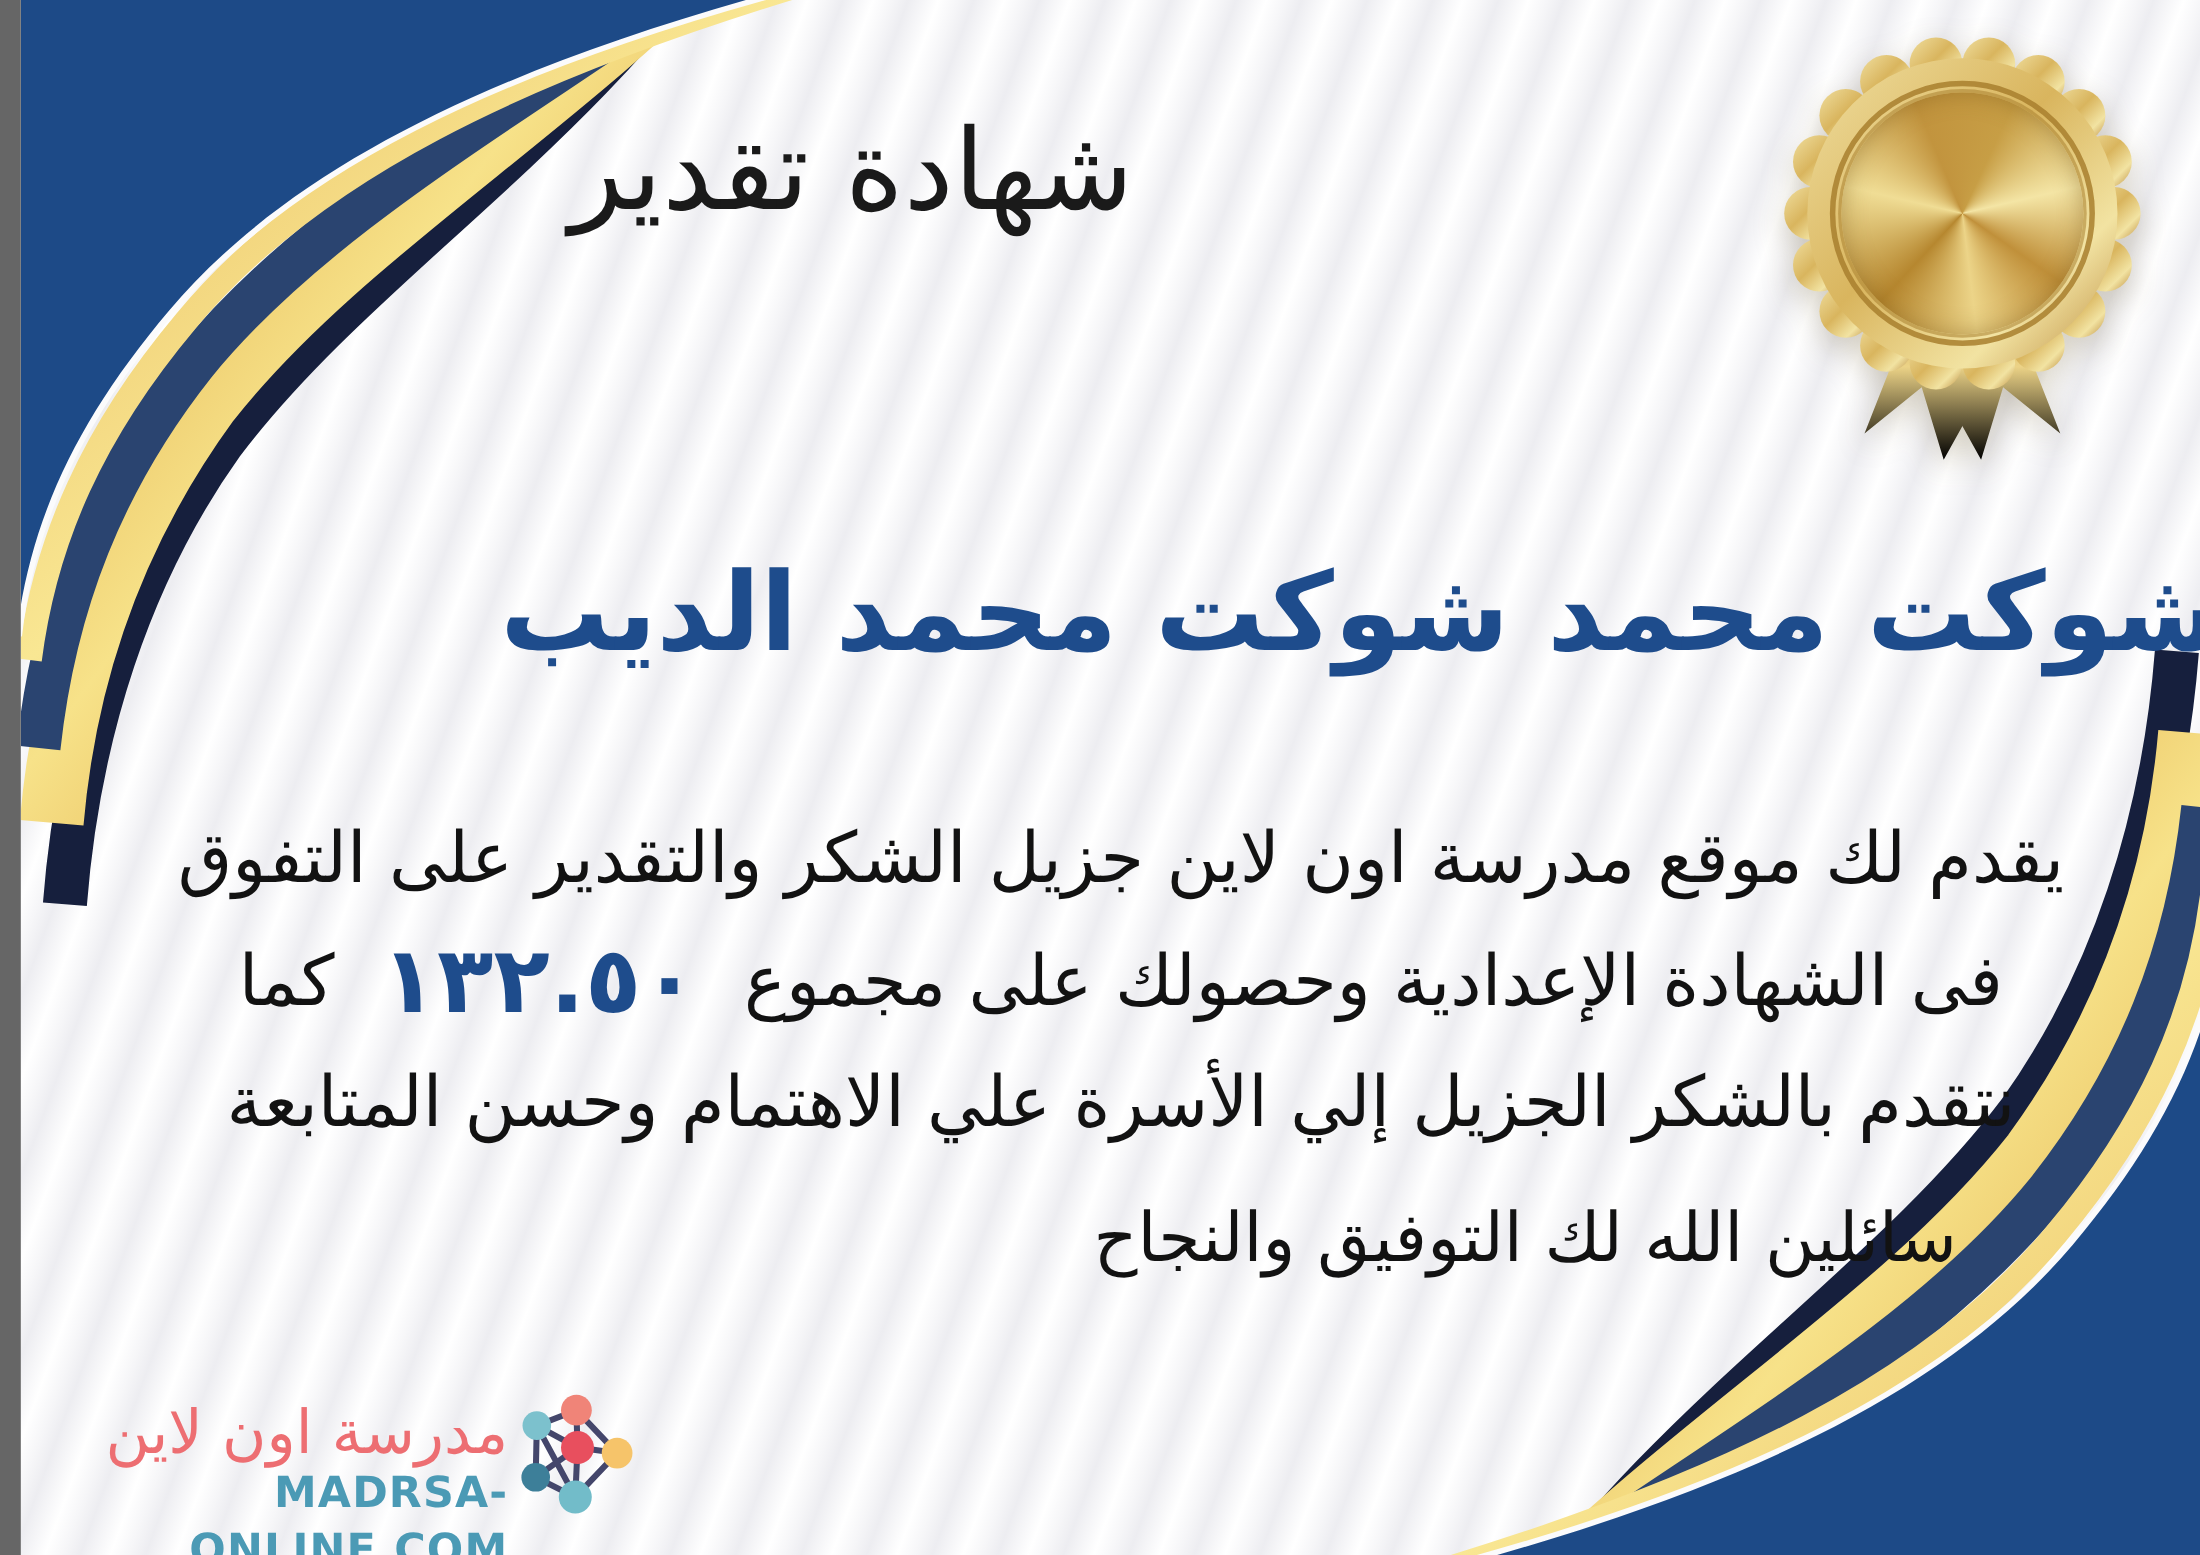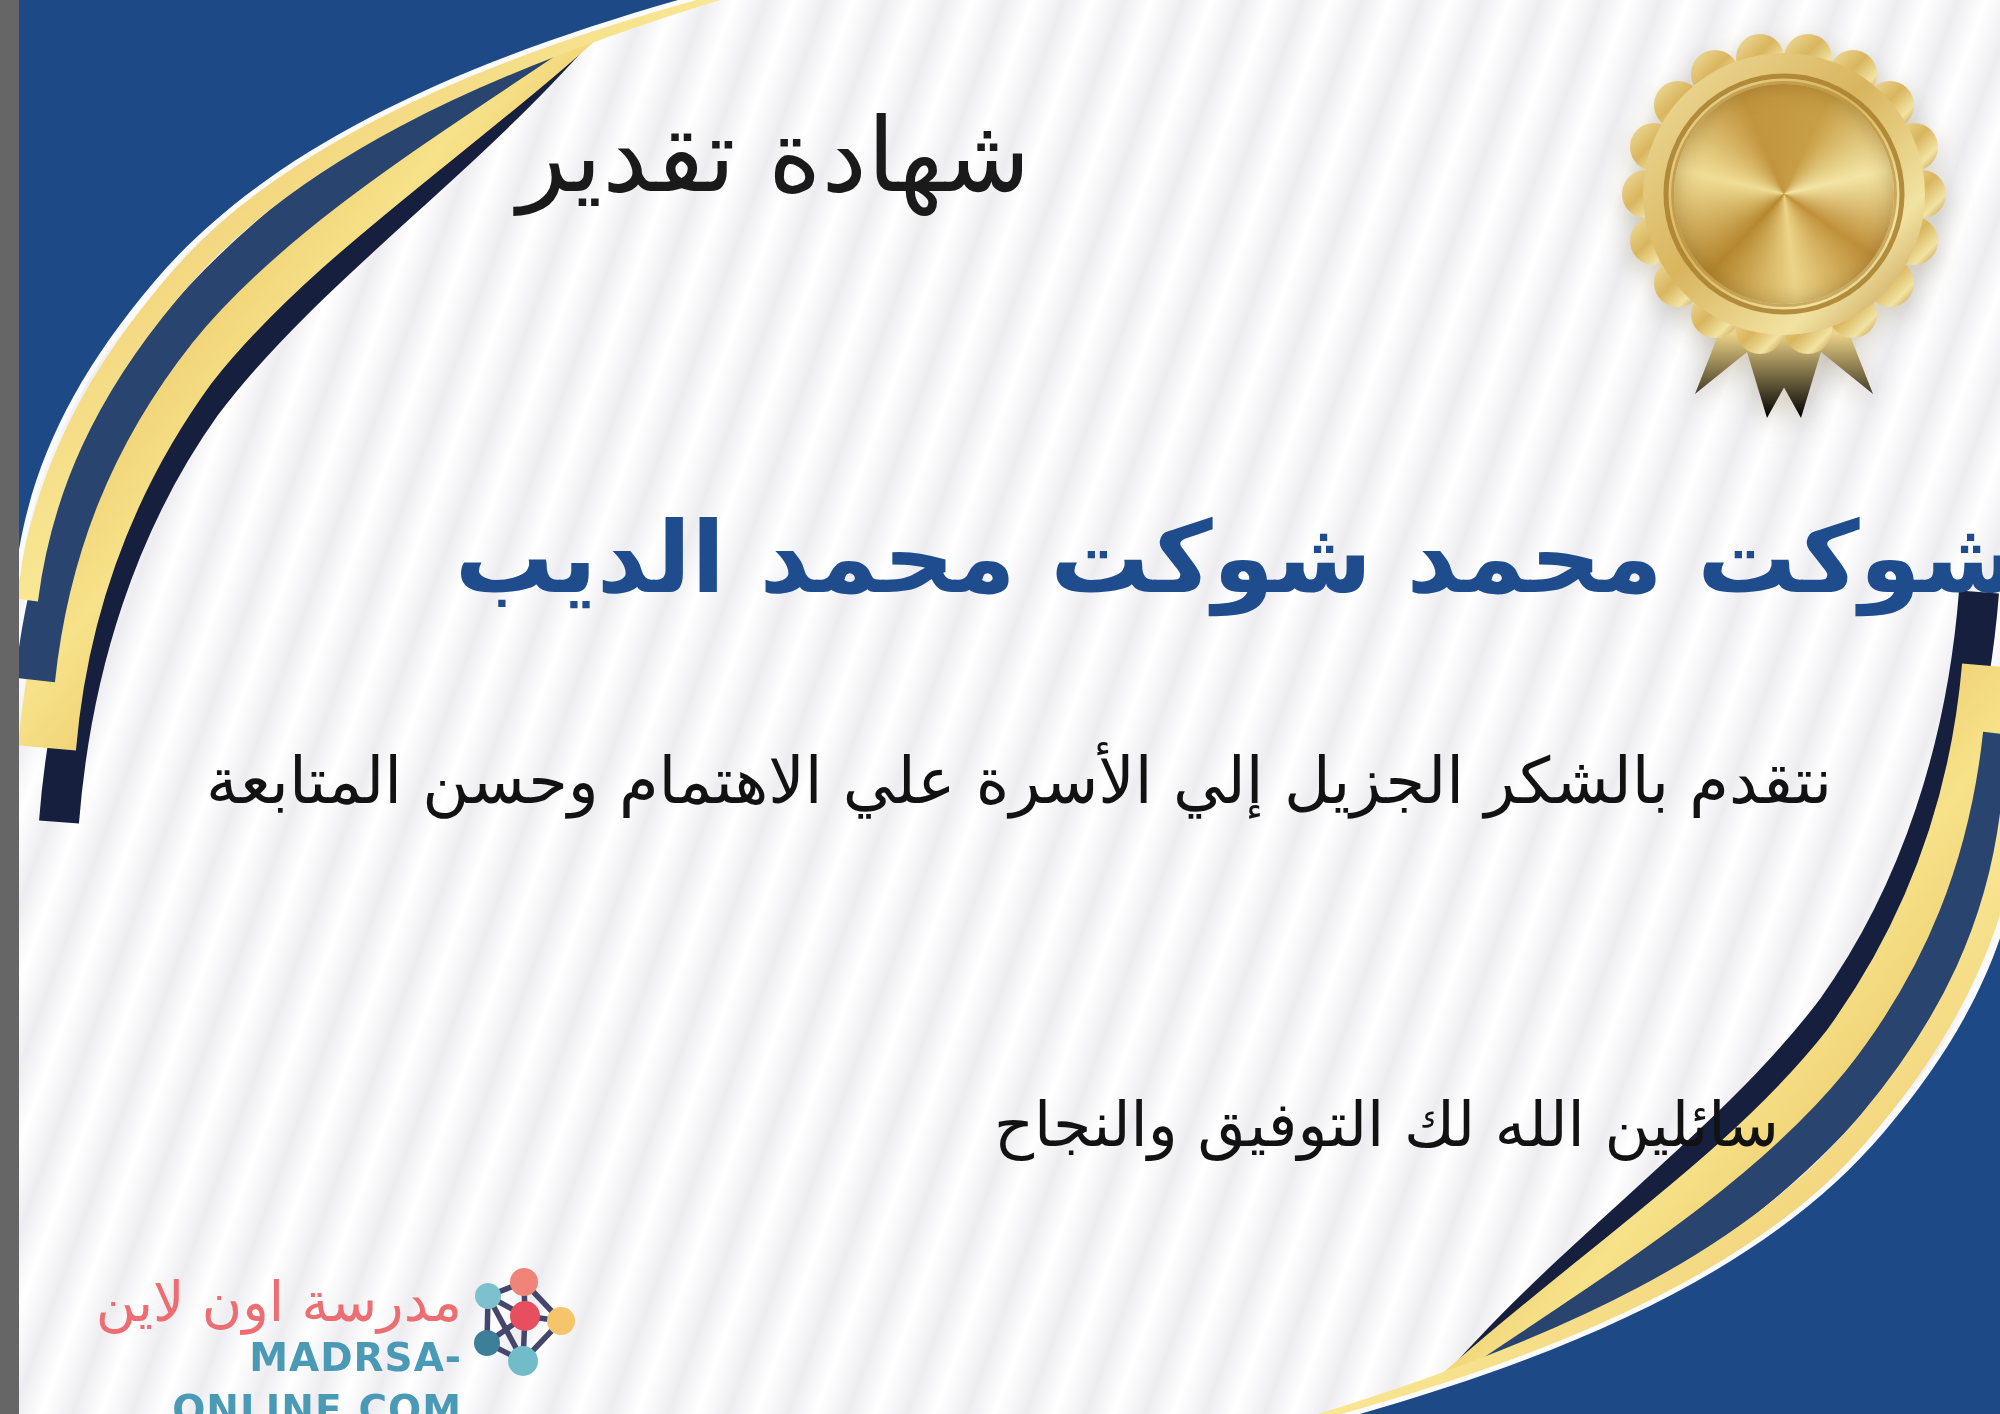--- a/index.html
+++ b/index.html
@@ -128,20 +128,24 @@
     </g>
     <circle cx="185" cy="172" r="118" fill="none" stroke="#a87f2e" stroke-width="5" opacity="0.85"></circle>
   </svg>
   <div class="medal-face"></div>
 
   <div class="title">شهادة تقدير</div>
 
   <div class="student-name">شوكت محمد شوكت محمد الديب</div>
 
   <div class="body-text">
+    <div>يقدم لك موقع مدرسة اون لاين جزيل الشكر والتقدير على التفوق</div>
+    <div>
+      <span>فى الشهادة الإعدادية وحصولك على مجموع</span><span class="score">١٣٢.٥٠</span><span>كما</span>
+    </div>
     <div>نتقدم بالشكر الجزيل إلي الأسرة علي الاهتمام وحسن المتابعة</div>
   </div>
 
   <div class="closing">سائلين الله لك التوفيق والنجاح</div>
 
   <div class="logo">
     <svg class="logo-icon" width="150" height="140" viewBox="0 0 150 140" aria-hidden="true">
       <g stroke="#44466b" stroke-width="5.5" stroke-linecap="round">
         <line x1="62" y1="18" x2="26" y2="32"></line>
         <line x1="62" y1="18" x2="63" y2="52"></line>

